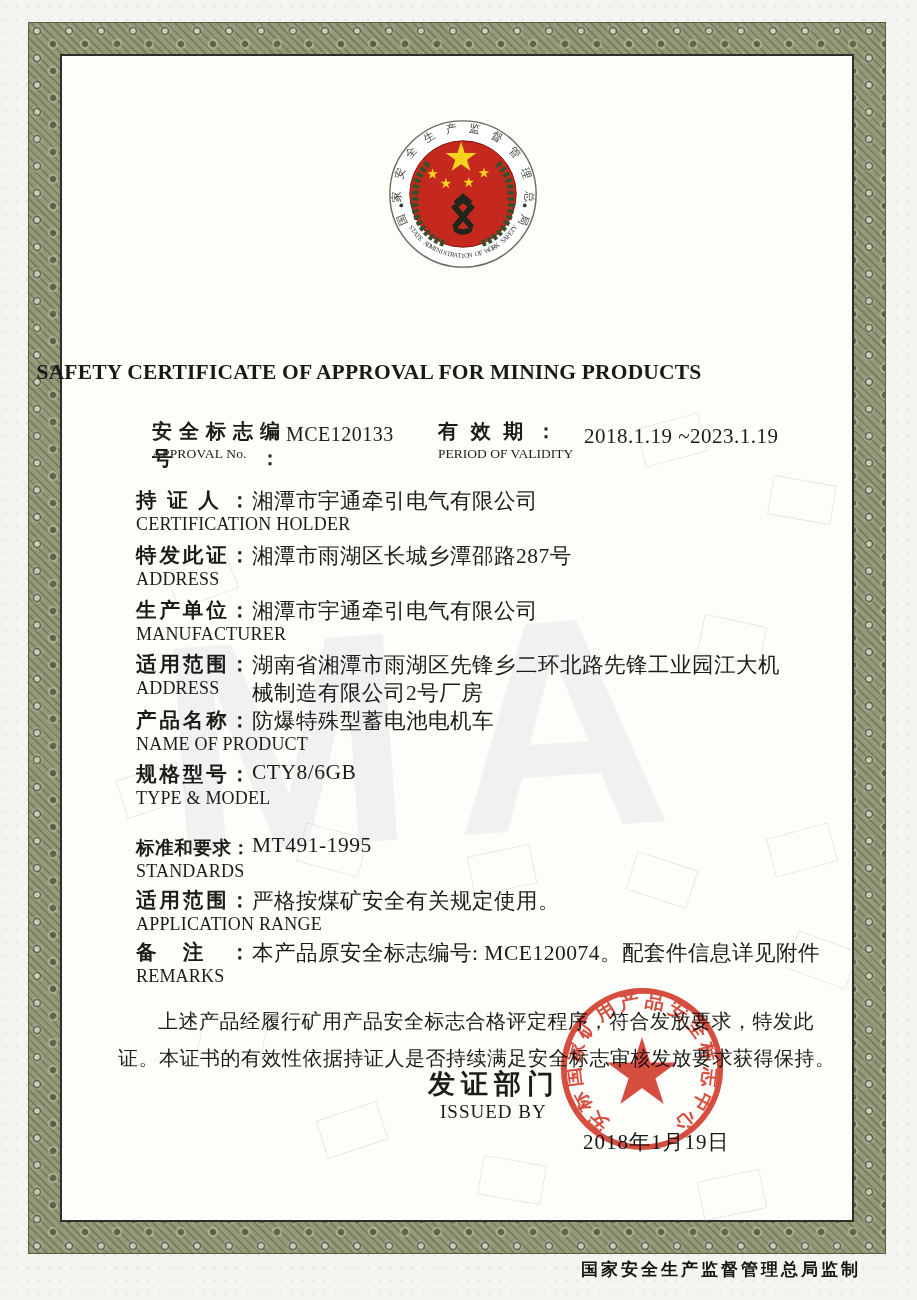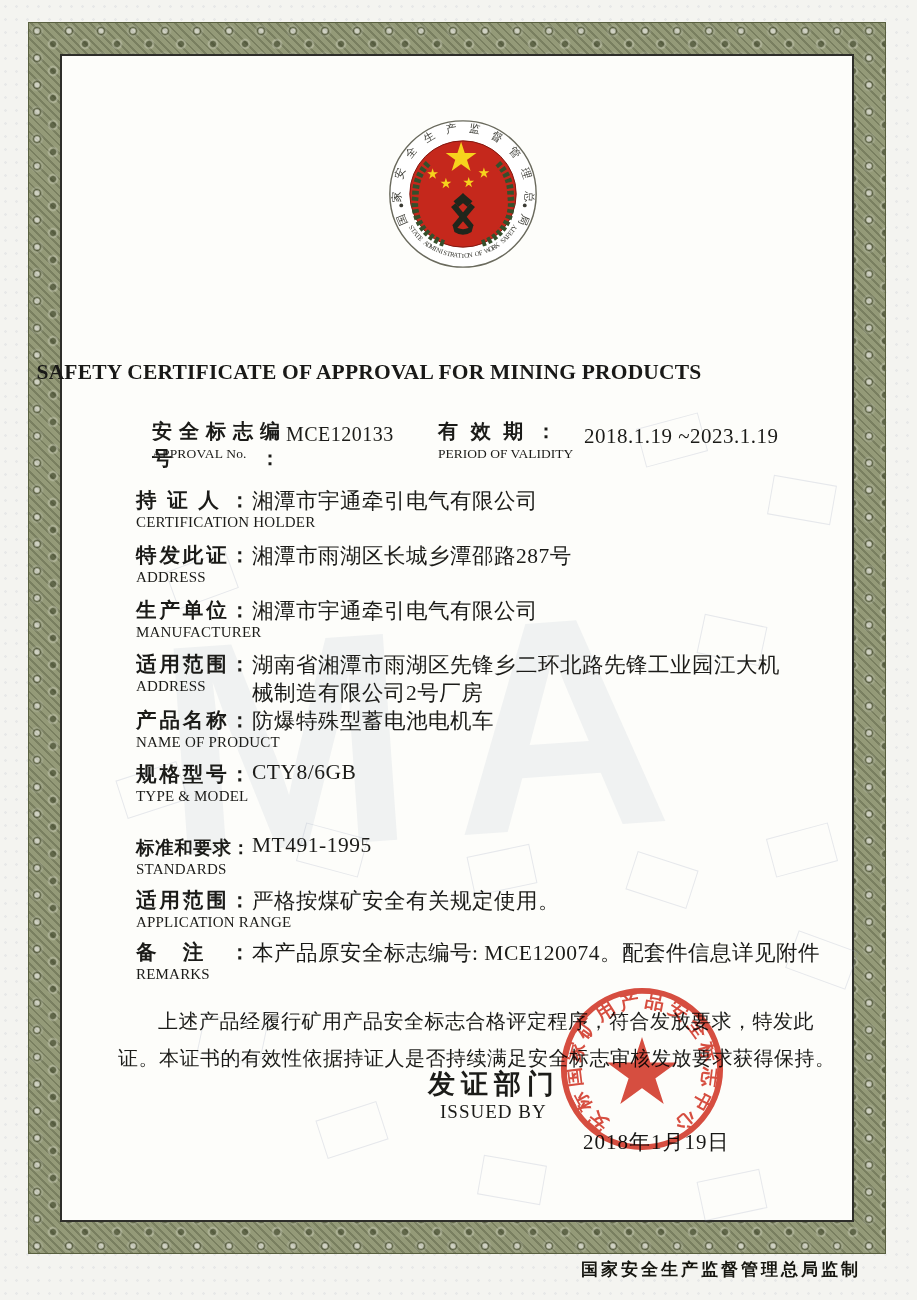--- a/index.html
+++ b/index.html
@@ -77,21 +77,21 @@
   .field-row{position:absolute;left:0;width:740px;margin-left:8px;}
   .field-row .lab{
     display:inline-block;width:114px;font-size:20.5px;font-weight:600;
     text-align:justify;text-align-last:justify;vertical-align:top;
   }
   .field-row.tight .lab{font-size:18.5px;padding-top:2px;}
   .field-row .val{
     display:inline-block;font-size:21.5px;letter-spacing:0.5px;margin-left:2px;
     max-width:620px;vertical-align:top;
   }
-  .field-row .en{position:absolute;left:0;top:28px;font-size:15px;letter-spacing:0.2px;text-align:right;}
+  .field-row .en{position:absolute;left:0;top:28px;font-size:18px;letter-spacing:0.2px;text-align:right;}
   .field-row .val2{position:absolute;left:116px;top:28px;font-size:21.5px;letter-spacing:0.5px;}
   
   .statement{
     position:absolute;left:118px;top:1003px;width:730px;z-index:2;
     font-size:20px;line-height:37px;text-indent:2em;color:#1b1b18;letter-spacing:0.5px;
   }
   
   .issued-zh{position:absolute;left:428px;top:1066px;font-size:27px;font-weight:600;
     letter-spacing:6px;color:#1b1b18;z-index:2;}
   .issued-en{position:absolute;left:440px;top:1101px;font-size:19px;letter-spacing:1px;

